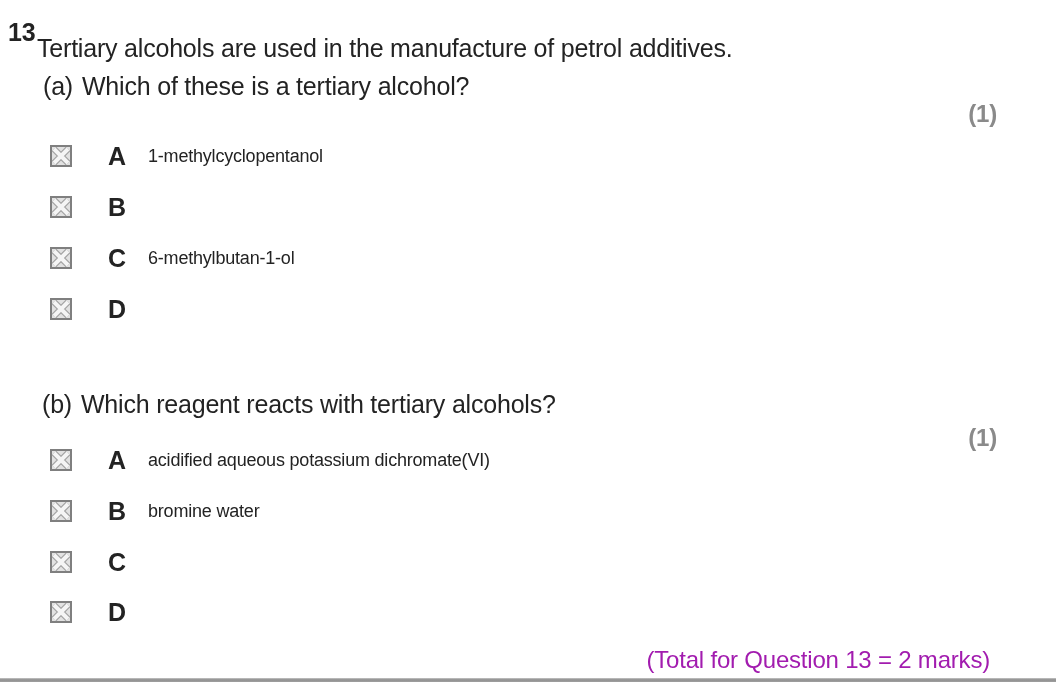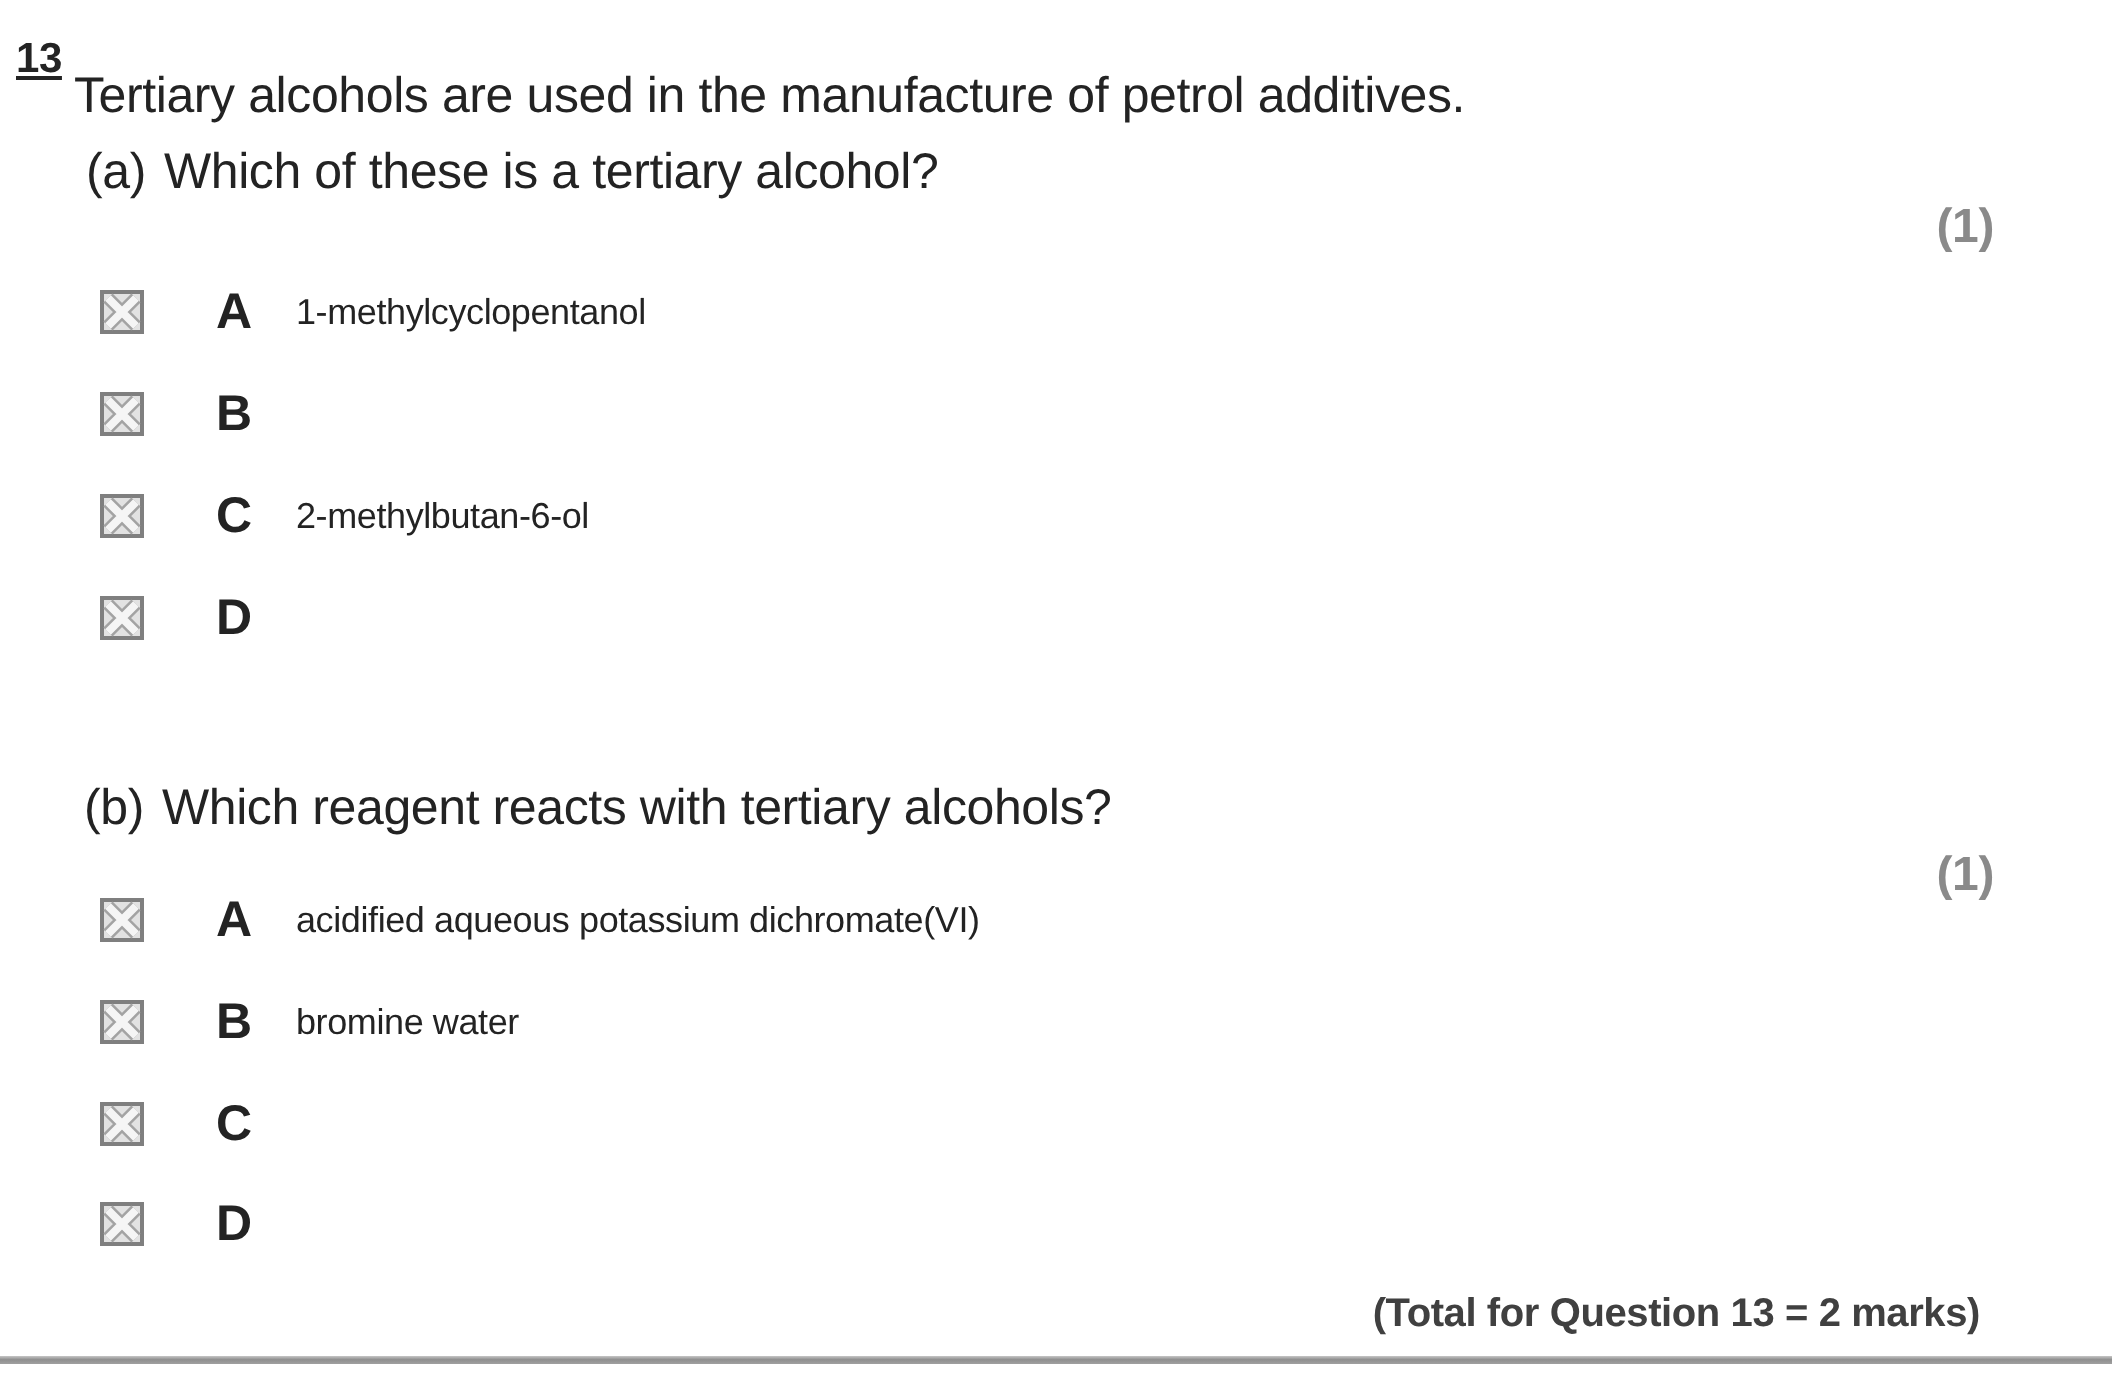--- a/index.html
+++ b/index.html
@@ -8,21 +8,21 @@
     background: #ffffff;
     font-family: "Liberation Sans", sans-serif;
     color: #232323;
     position: relative;
     overflow: hidden;
     -webkit-font-smoothing: antialiased;
   }
   .abs { position: absolute; }
   .stem-number {
     left: 8px; top: 18px;
-    font-size: 21px; font-weight: bold; letter-spacing: -0.2px; text-decoration: underline;
+    font-size: 25px; font-weight: bold; letter-spacing: -0.2px;
   }
   .stem-text {
     left: 37px; top: 34px;
     font-size: 25px; letter-spacing: -0.2px;
   }
   .part-line {
     display: flex; gap: 9px;
     font-size: 25px; letter-spacing: -0.2px;
   }
   .part-a { left: 43px; top: 72px; }
@@ -50,21 +50,21 @@
     font-size: 25px; font-weight: bold; letter-spacing: -0.2px;
   }
   .opt .opt-text {
     font-size: 18px; letter-spacing: -0.2px;
     white-space: nowrap;
   }
   .oa1 { top: 143px; } .oa2 { top: 194px; } .oa3 { top: 245px; } .oa4 { top: 296px; }
   .ob1 { top: 447px; } .ob2 { top: 498px; } .ob3 { top: 549px; } .ob4 { top: 599px; }
   .total-line {
     right: 66px; top: 646px;
-    font-size: 20px; font-weight: bold; color: #404040;
+    font-size: 24px; font-weight: normal; color: #a21caf;
     letter-spacing: -0.2px;
   }
   .bottom-rule {
     left: 0; right: 0; top: 678px; height: 4px;
     background: linear-gradient(180deg, #c6c6c6 0%, #8f8f8f 45%, #a0a0a0 100%);
   }
 </style>
 </head>
 <body>
 
@@ -94,21 +94,21 @@
       </svg></span>
   <span class="letter">B</span>
 </div>
 <div class="abs opt oa3">
   <span class="box"><svg width="22" height="22" viewBox="0 0 22 22">
         <rect x="1" y="1" width="20" height="20" fill="#e2e2e2" stroke="#7f7f7f" stroke-width="2"></rect>
         <path d="M4 4 L18 18 M18 4 L4 18" stroke="#a3a3a3" stroke-width="6.5"></path>
         <path d="M4 4 L18 18 M18 4 L4 18" stroke="#f5f5f5" stroke-width="4"></path>
       </svg></span>
   <span class="letter">C</span>
-  <span class="opt-text">2-methylbutan-6-ol</span>
+  <span class="opt-text">6-methylbutan-1-ol</span>
 </div>
 <div class="abs opt oa4">
   <span class="box"><svg width="22" height="22" viewBox="0 0 22 22">
         <rect x="1" y="1" width="20" height="20" fill="#e2e2e2" stroke="#7f7f7f" stroke-width="2"></rect>
         <path d="M4 4 L18 18 M18 4 L4 18" stroke="#a3a3a3" stroke-width="6.5"></path>
         <path d="M4 4 L18 18 M18 4 L4 18" stroke="#f5f5f5" stroke-width="4"></path>
       </svg></span>
   <span class="letter">D</span>
 </div>
 

